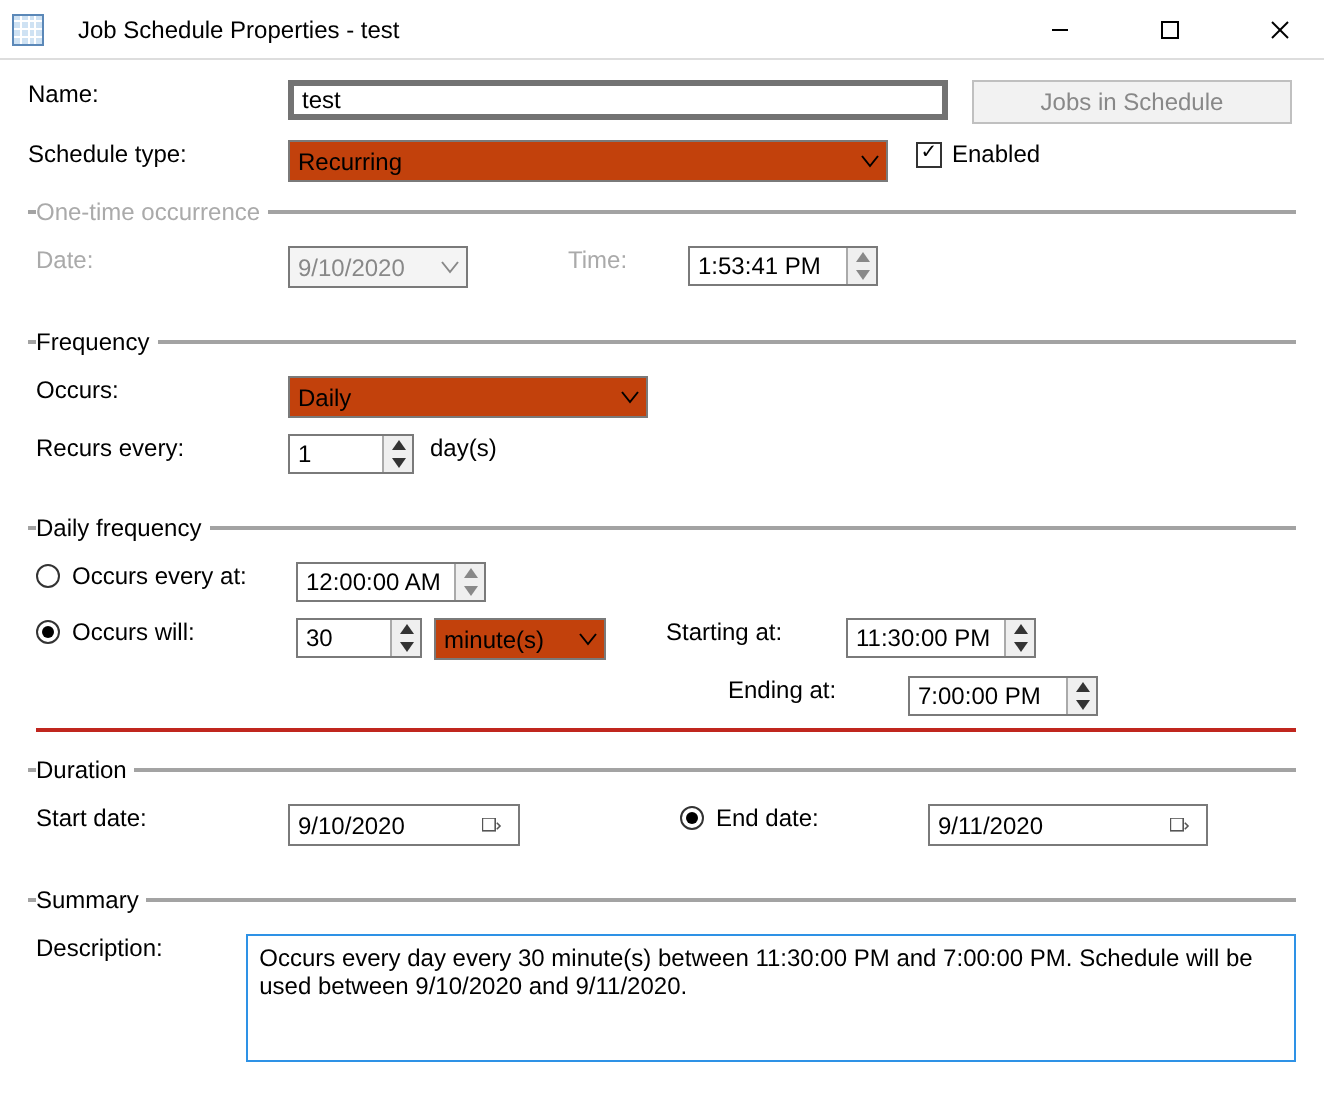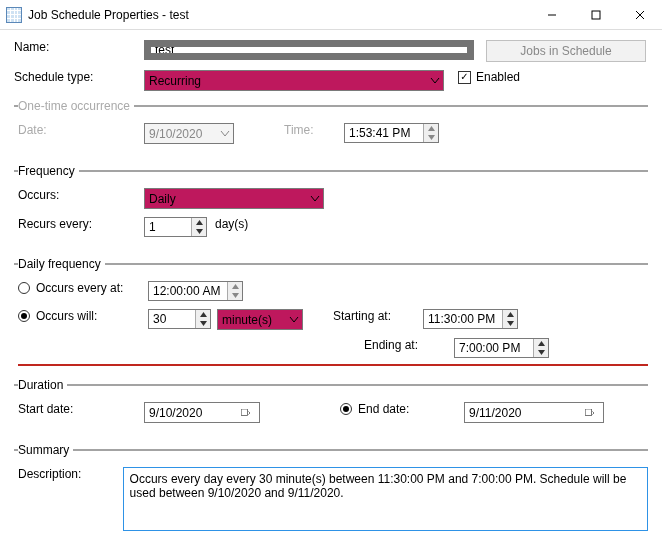--- a/index.html
+++ b/index.html
@@ -1,28 +1,28 @@
 <!DOCTYPE html>
 <html><head>
 <meta charset="utf-8">
 <style>
   * { box-sizing: border-box; font-family: "Segoe UI", Tahoma, sans-serif; font-size: 12px; }
   body { margin:0; background:#fff; color:#000; width:662px; }
-  .titlebar { display:flex; align-items:center; height:30px; border-bottom:1px solid #ddd; }
+  .titlebar { display:flex; align-items:center; height:30px; border-bottom:1px solid #ddd;gap:11px; }
   .titlebar-icon { width:16px; height:16px; margin:0 6px; display:grid; grid-template-columns:repeat(4,1fr); grid-template-rows:repeat(4,1fr); gap:1px; border:1px solid #5b88b8; }
   .titlebar-icon div { background:#cfe2f3; }
   .titlebar-title { flex:1; color:#000; }
   .winbtn { width:44px; height:30px; display:flex; align-items:center; justify-content:center; color:#000; }
   .winbtn svg { width:10px; height:10px; }
   .content { padding:10px 14px; }
   .row { display:flex; align-items:flex-start; margin-bottom:8px; }
   .lbl { width:130px; color:#000; }
   .lbl.disabled { color:#aaa; }
-  input[type=text], .textbox { border:7px solid #737373; height:20px; padding:1px 4px; background:#fff; }
-  .select { display:flex; align-items:center; border:1px solid #7a7a7a; background:#be185d; height:21px; }
+  input[type=text], .textbox { border:3px solid #737373; height:20px; padding:1px 4px; background:#fff; }
+  .select { display:flex; align-items:center; border:1px solid #7a7a7a; background:#c2410c; height:21px; }
   .select span { flex:1; padding:0 4px; }
   .select .chev { width:16px; height:100%; display:flex; align-items:center; justify-content:center; }
   .btn { height:22px; border:1px solid #c0c0c0; background:#f2f2f2; padding:0 10px; color:#888; }
   fieldset.grp { border:none; border-top:2px solid #a3a3a3; margin:8px 0; padding:10px 0 4px 4px; }
   fieldset.grp legend { padding:0 4px 0 0; color:#000; }
   fieldset.grp.disabled legend { color:#aaa; }
   .chk { width:13px; height:13px; border:1px solid #333; margin-right:5px; display:inline-flex; align-items:center; justify-content:center; }
   .chk.checked::after { content:"✓"; font-size:10px; line-height:10px; }
   .radio { width:12px; height:12px; border:1px solid #333; border-radius:50%; margin-right:6px; display:inline-flex; align-items:center; justify-content:center; }
   .radio.checked::after { content:""; width:6px; height:6px; background:#000; border-radius:50%; }

